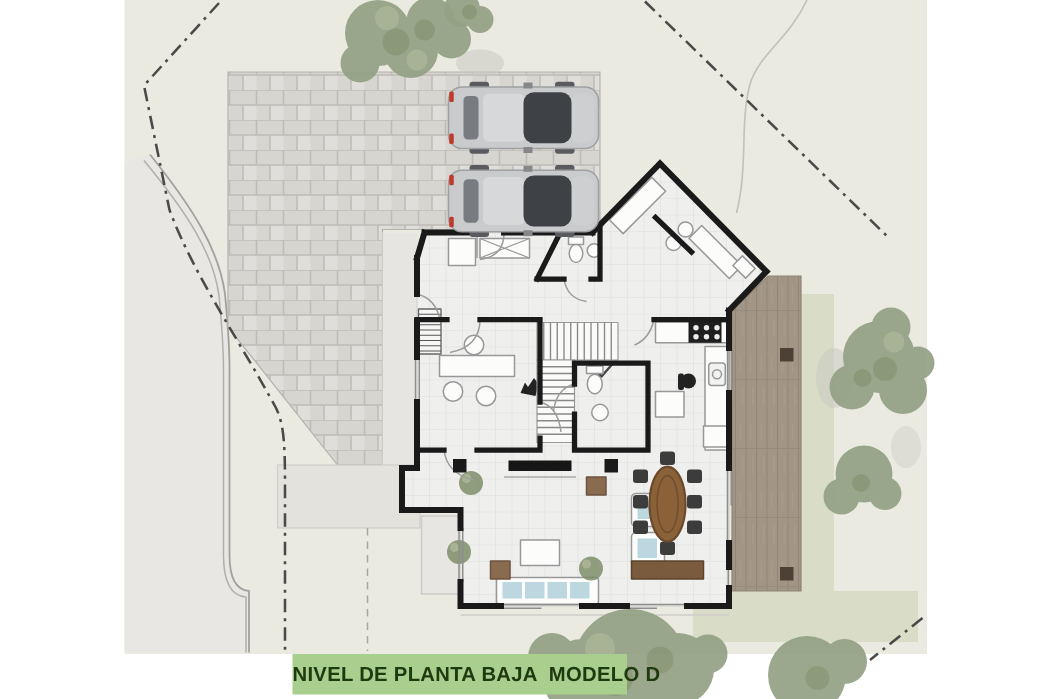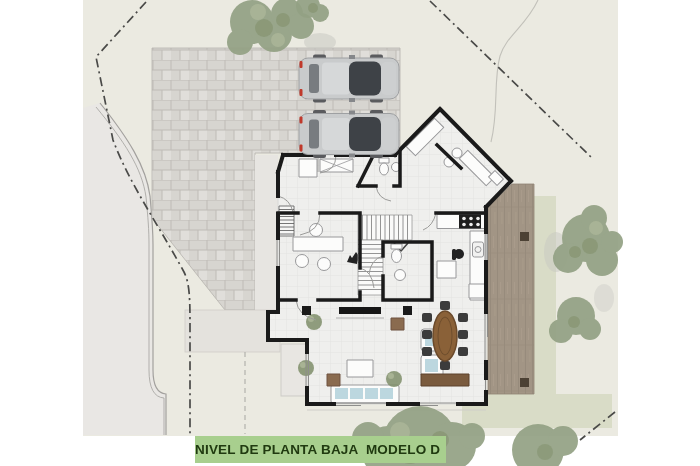--- a/index.html
+++ b/index.html
@@ -3,25 +3,25 @@
 <meta charset="utf-8">
 <style>
   html,body{margin:0;padding:0;background:#fff;}
   .canvas{
     position:relative;width:700px;height:466px;overflow:hidden;
     background:var(--page,#fff);
     font-family:"Liberation Sans", sans-serif;
   }
   .canvas svg{position:absolute;left:0;top:0;display:block;}
   .plan-label{
-    position:absolute;left:195px;top:436px;width:251px;height:27px;
+    position:absolute;left:195px;top:436px;width:223px;height:27px;
     background:var(--label_bg,#A8CF8E);
     color:var(--label_text,#203A10);
     font-size:13.5px;font-weight:700;letter-spacing:.2px;
-    line-height:27px;text-align:left;white-space:pre;
+    line-height:27px;text-align:right;white-space:pre;
   }
 </style>
 </head>
 <body>
 
 <div class="canvas">
 <svg width="700" height="466" viewBox="0 0 700 466">
   <defs>
     <pattern id="gridPat" width="11" height="11" patternUnits="userSpaceOnUse">
       <rect width="11" height="11" style="fill:var(--floor)"></rect>

